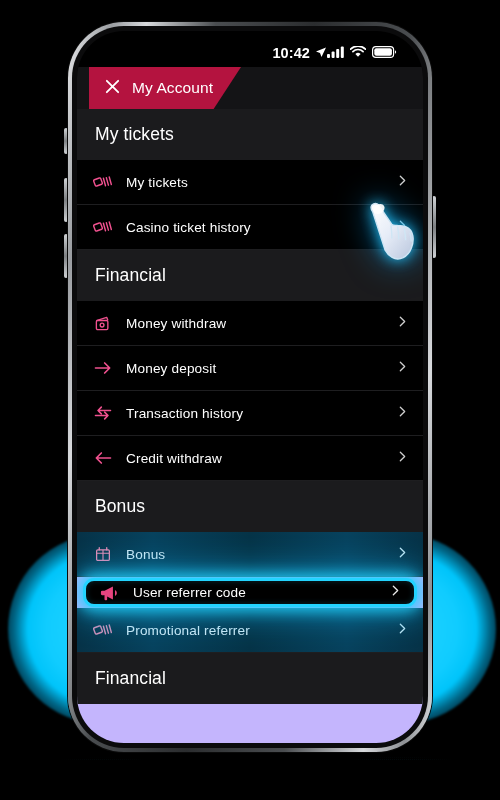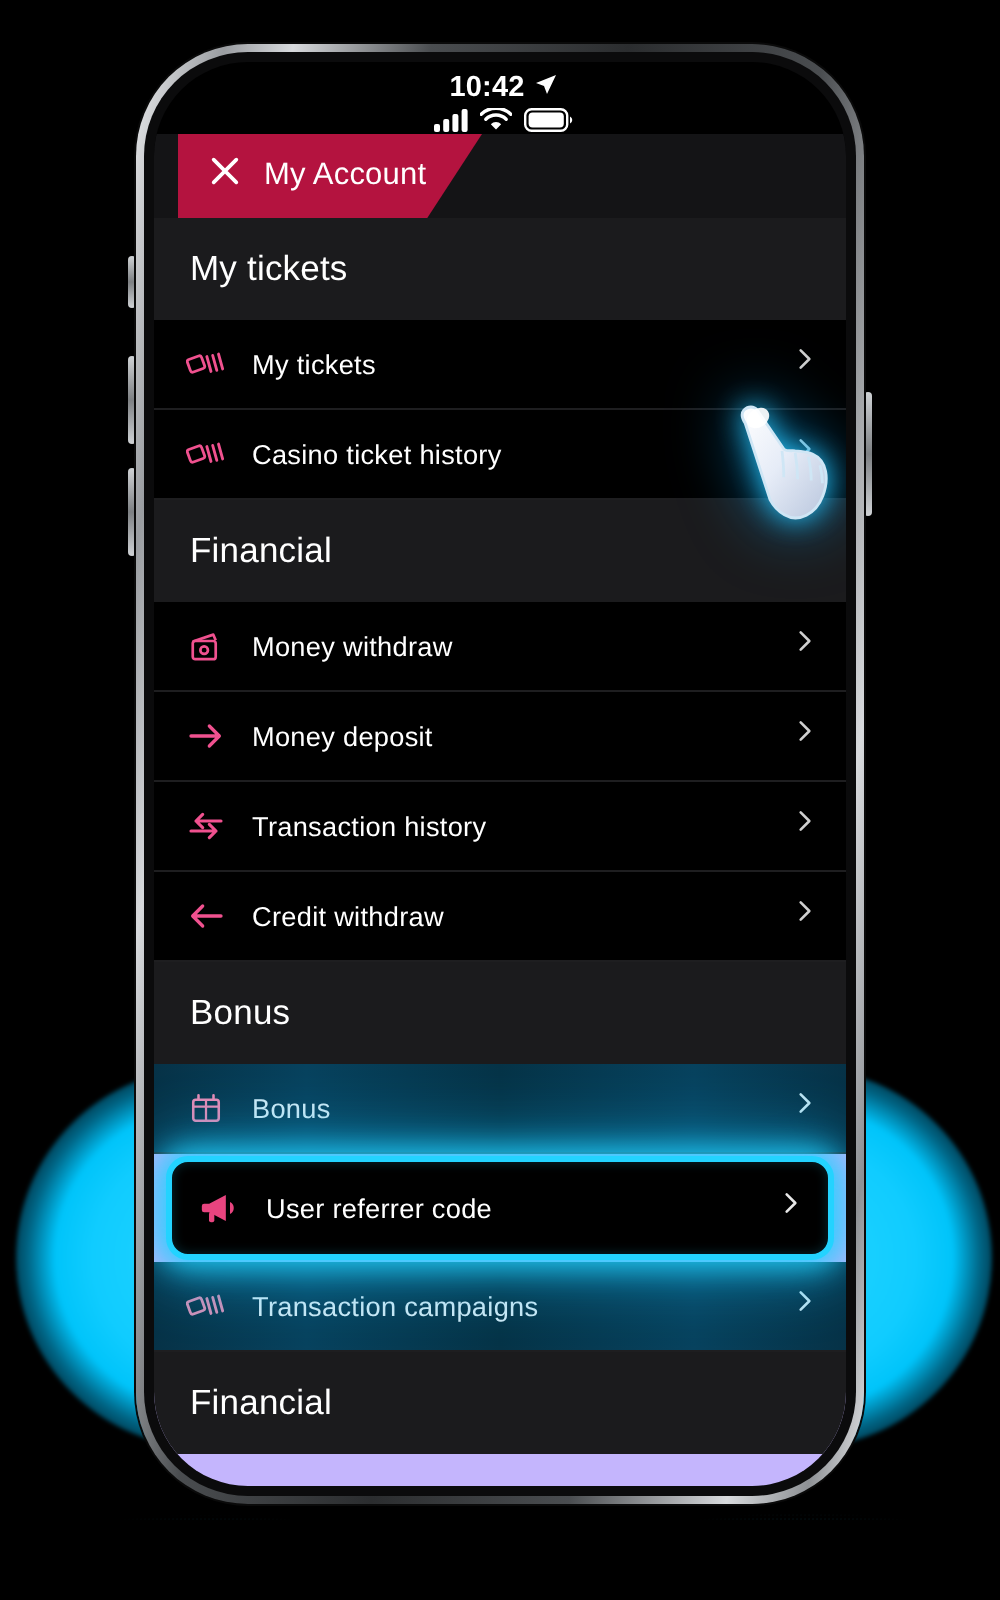--- a/index.html
+++ b/index.html
@@ -56,21 +56,21 @@
     border-radius:2px;
   }
   .side-btn.l1{ left:64px; top:128px; width:4px; height:26px; }
   .side-btn.l2{ left:64px; top:178px; width:4px; height:44px; }
   .side-btn.l3{ left:64px; top:234px; width:4px; height:44px; }
   .side-btn.r1{ left:432px;top:196px; width:4px; height:62px; }
 
   
   .statusbar{
     height:36px; display:flex; align-items:center;
-    justify-content:center; padding:8px 26px 0 30px; color:#fff;flex-direction:column;
+    justify-content:flex-end; padding:8px 26px 0 30px; color:#fff;
   }
   .sb-left{ display:flex; align-items:center; gap:5px; }
   .sb-time{ font-size:14.5px; font-weight:600; letter-spacing:.1px; }
   .sb-right{ display:flex; align-items:center; gap:6px; }
 
   
   .header-wrap{ position:relative; height:42px; background:#141416; }
   .banner{
     position:absolute; left:12px; top:0; height:42px; width:152px;
     background:#b4133f;
@@ -94,21 +94,21 @@
   .row .lbl{ flex:1; color:#fff; font-size:13.6px; letter-spacing:.15px; }
   .chev{ color:#cfcfcf; }
 
   
   .tinted{ background:linear-gradient(90deg,#063247 0%,#07425e 22%,#053347 50%,#07425e 78%,#063247 100%); }
   .tinted .lbl{ color:#cfe9f5; }
 
   
   .row.highlight{
     background:#000; border:3px solid #23d3ff; border-radius:11px;
-    height:52px; margin:1px 6px; padding:0 12px 0 14px;
+    height:29px; margin:1px 6px; padding:0 12px 0 14px;
     box-shadow:0 0 14px 4px rgba(35,211,255,.85), 0 0 30px 10px rgba(20,190,250,.45),
                inset 0 0 6px rgba(35,211,255,.2);
     z-index:4;
   }
   .row.highlight .lbl{ color:#fff; }
 
   
   .cursor{
     position:absolute; left:288px; top:92px; width:58px; height:72px; z-index:9;
     filter:drop-shadow(0 0 7px rgba(40,200,255,.95)) drop-shadow(0 0 16px rgba(0,170,255,.6));
@@ -308,21 +308,21 @@
         </span>
       </div>
 
       <div class="row tinted">
         <span class="ic">
           <svg width="20" height="20" viewBox="0 0 24 24" fill="none" stroke="#d28fb6" stroke-width="1.7">
             <rect x="1.5" y="8" width="9" height="8" rx="1.4" transform="rotate(-20 6 12)"></rect>
             <path d="M12.5 7.5 15 16.5M16 6.8 18.5 15.8M19.5 6 22 15" stroke-linecap="round"></path>
           </svg>
         </span>
-        <span class="lbl">Transaction campaigns</span>
+        <span class="lbl">Promotional referrer</span>
         <span class="chev">
           <svg width="13" height="15" viewBox="0 0 24 24" fill="none" stroke="#bfe4f2" stroke-width="2.4" stroke-linecap="round" stroke-linejoin="round">
                   <path d="M8 4l8 8-8 8"></path>
                 </svg>
         </span>
       </div>
 
       <div class="sec-head">Financial</div>
 
       <div class="cursor">

